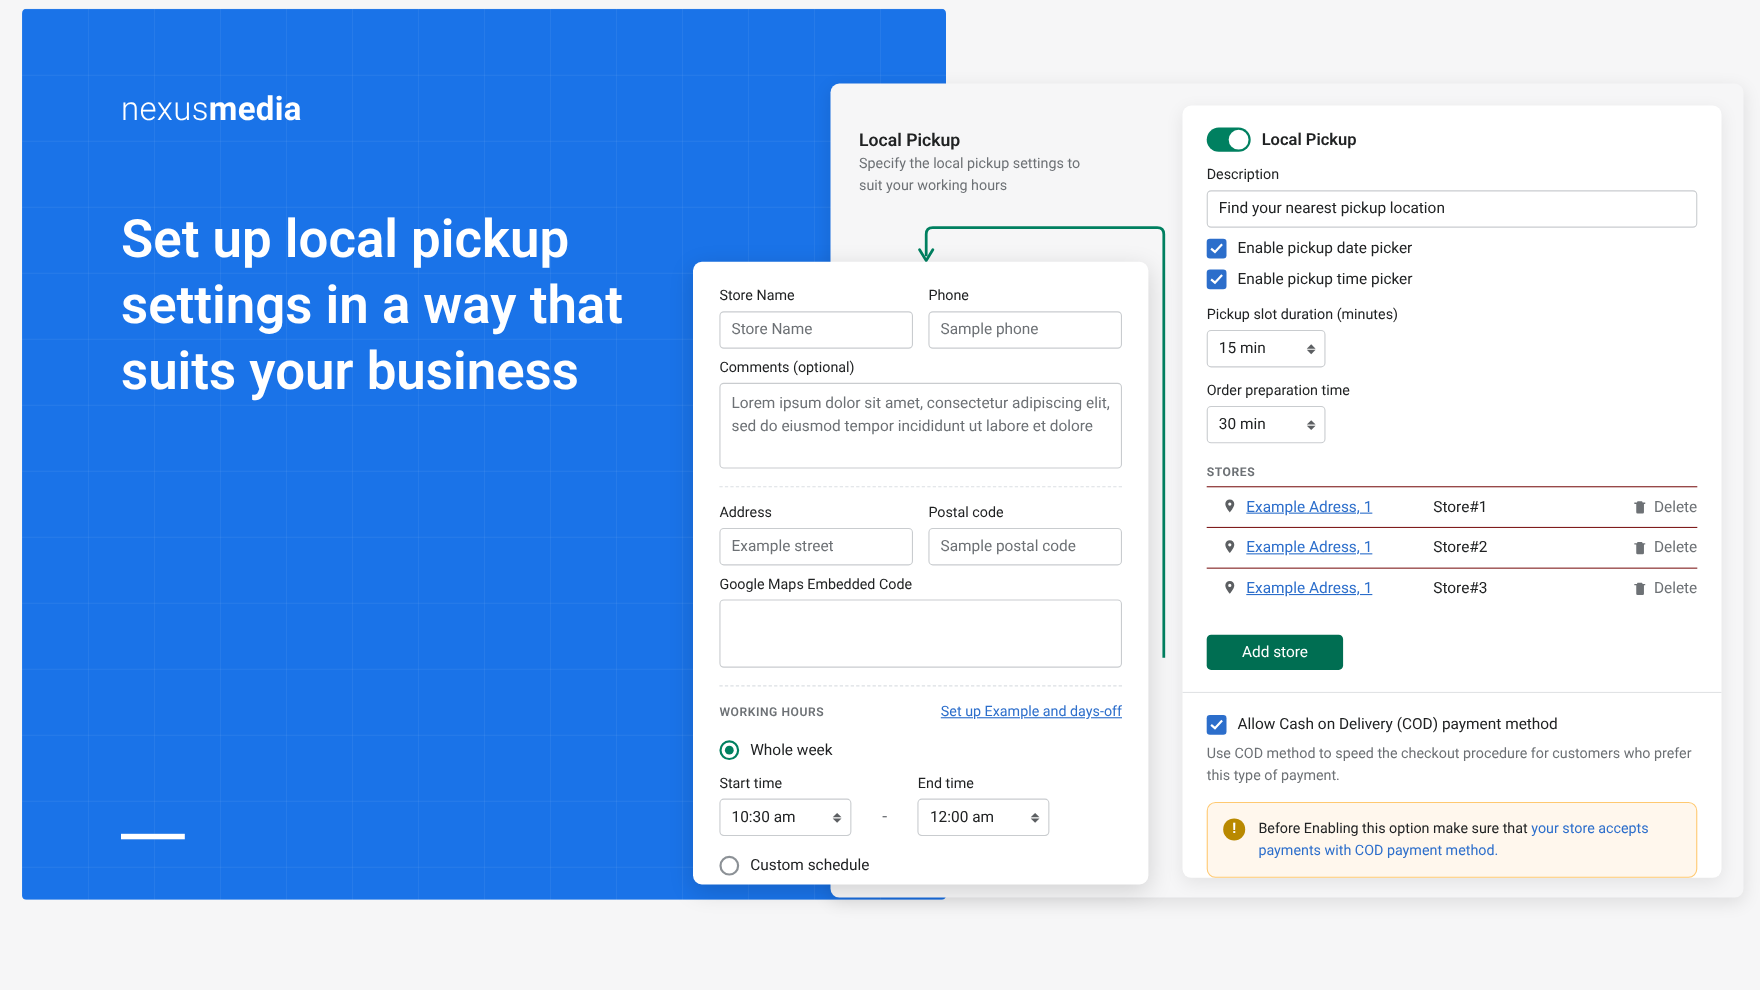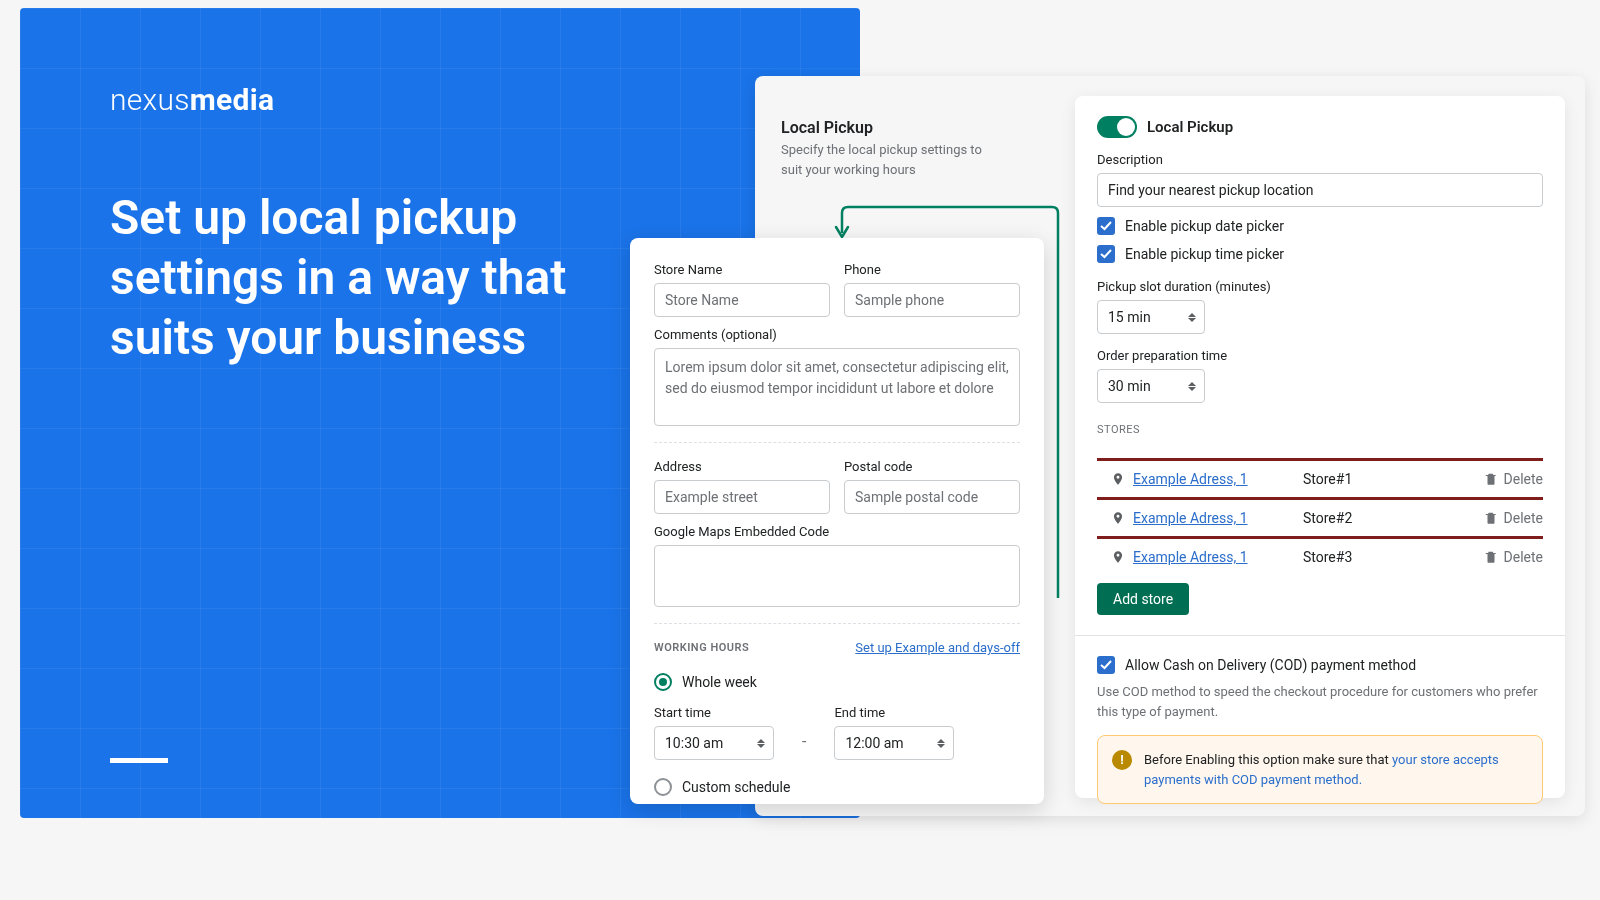--- a/index.html
+++ b/index.html
@@ -41,27 +41,27 @@
 .right-card{position:absolute;left:1055px;top:88px;width:490px;height:702px;background:#fff;border-radius:8px;box-shadow:0 4px 16px rgba(0,0,0,.08);padding:20px 22px}
 .tog-row{display:flex;align-items:center;gap:10px;margin-bottom:14px}
 .toggle{width:40px;height:22px;background:#008060;border-radius:11px;position:relative;cursor:pointer}
 .toggle::after{content:"";position:absolute;width:18px;height:18px;background:#fff;border-radius:50%;top:2px;right:2px}
 .rc-title{font-size:15px;font-weight:600;color:#202223}
 .rc-lbl{font-size:13px;color:#202223;margin-bottom:6px;display:block}
 .check-row{display:flex;align-items:center;gap:10px;margin-top:10px;font-size:14px;color:#202223}
 .cbox{width:18px;height:18px;background:#2c6ecb;border-radius:3px;display:flex;align-items:center;justify-content:center}
 .cbox svg{width:12px;height:10px}
 .nsel{width:108px}
-.rsect{font-size:11px;font-weight:400;color:#6d7175;letter-spacing:.5px;margin-top:20px;margin-bottom:22px}
-.store-row{display:flex;align-items:center;padding:10px 0;border-top:3px solid #7f1d1d;font-size:14px}
+.rsect{font-size:11px;font-weight:700;color:#6d7175;letter-spacing:.5px;margin-top:20px;margin-bottom:6px}
+.store-row{display:flex;padding:10px 0;border-top:1px solid #7f1d1d;font-size:14px}
 .pin{width:14px;height:14px;margin-right:8px;margin-left:14px}
 .saddr{color:#2c6ecb;text-decoration:underline;width:170px;cursor:pointer}
 .sname{color:#202223;flex:1}
 .del{color:#6d7175;display:flex;align-items:center;gap:6px;cursor:pointer}
-.add-btn{background:#006e52;color:#fff;border:none;border-radius:4px;padding:8px 16px;font-size:14px;cursor:pointer;margin-top:8px}
+.add-btn{background:#006e52;color:#fff;border:none;border-radius:4px;padding:8px 32px;font-size:14px;cursor:pointer;margin-top:24px}
 .hr{border-top:1px solid #e1e3e5;margin:20px -22px}
 .help{font-size:13px;color:#6d7175;line-height:1.5;margin-top:8px}
 .banner{background:#fff7ed;border:1px solid #ffc971;border-radius:8px;padding:14px;display:flex;gap:12px;margin-top:14px;font-size:13px;color:#202223;line-height:1.5}
 .warn{width:20px;height:20px;background:#b98900;border-radius:50%;flex-shrink:0;display:flex;align-items:center;justify-content:center;color:#fff;font-weight:700;font-size:13px}
 .blink{color:#2c6ecb;cursor:pointer}
 .arrow-svg{position:absolute;left:808px;top:195px;pointer-events:none}
 </style>
 </head>
 <body>
 

